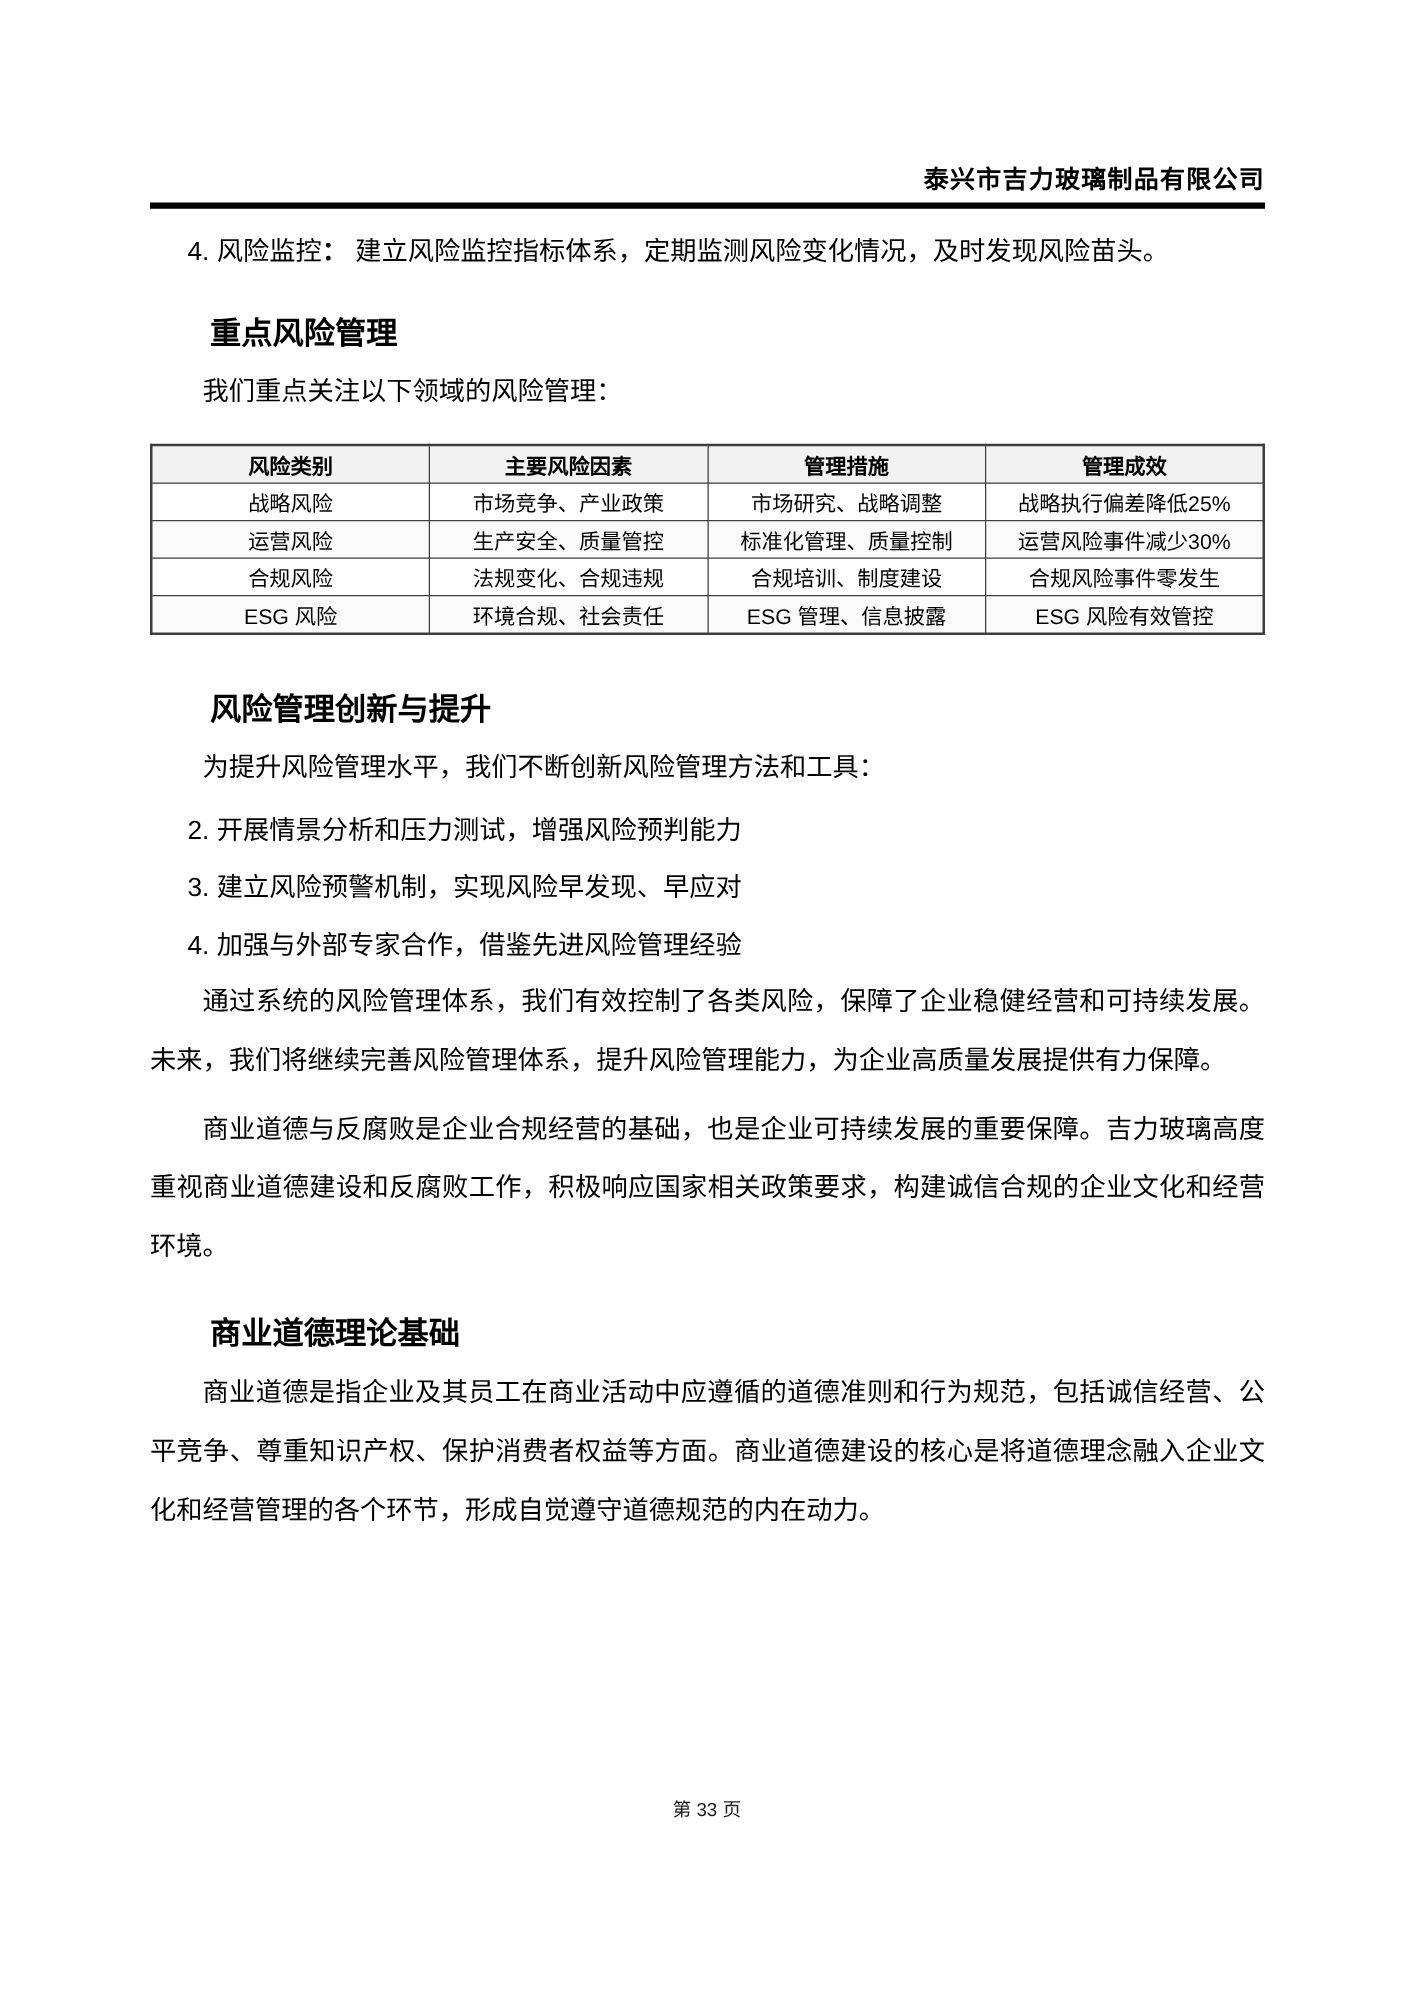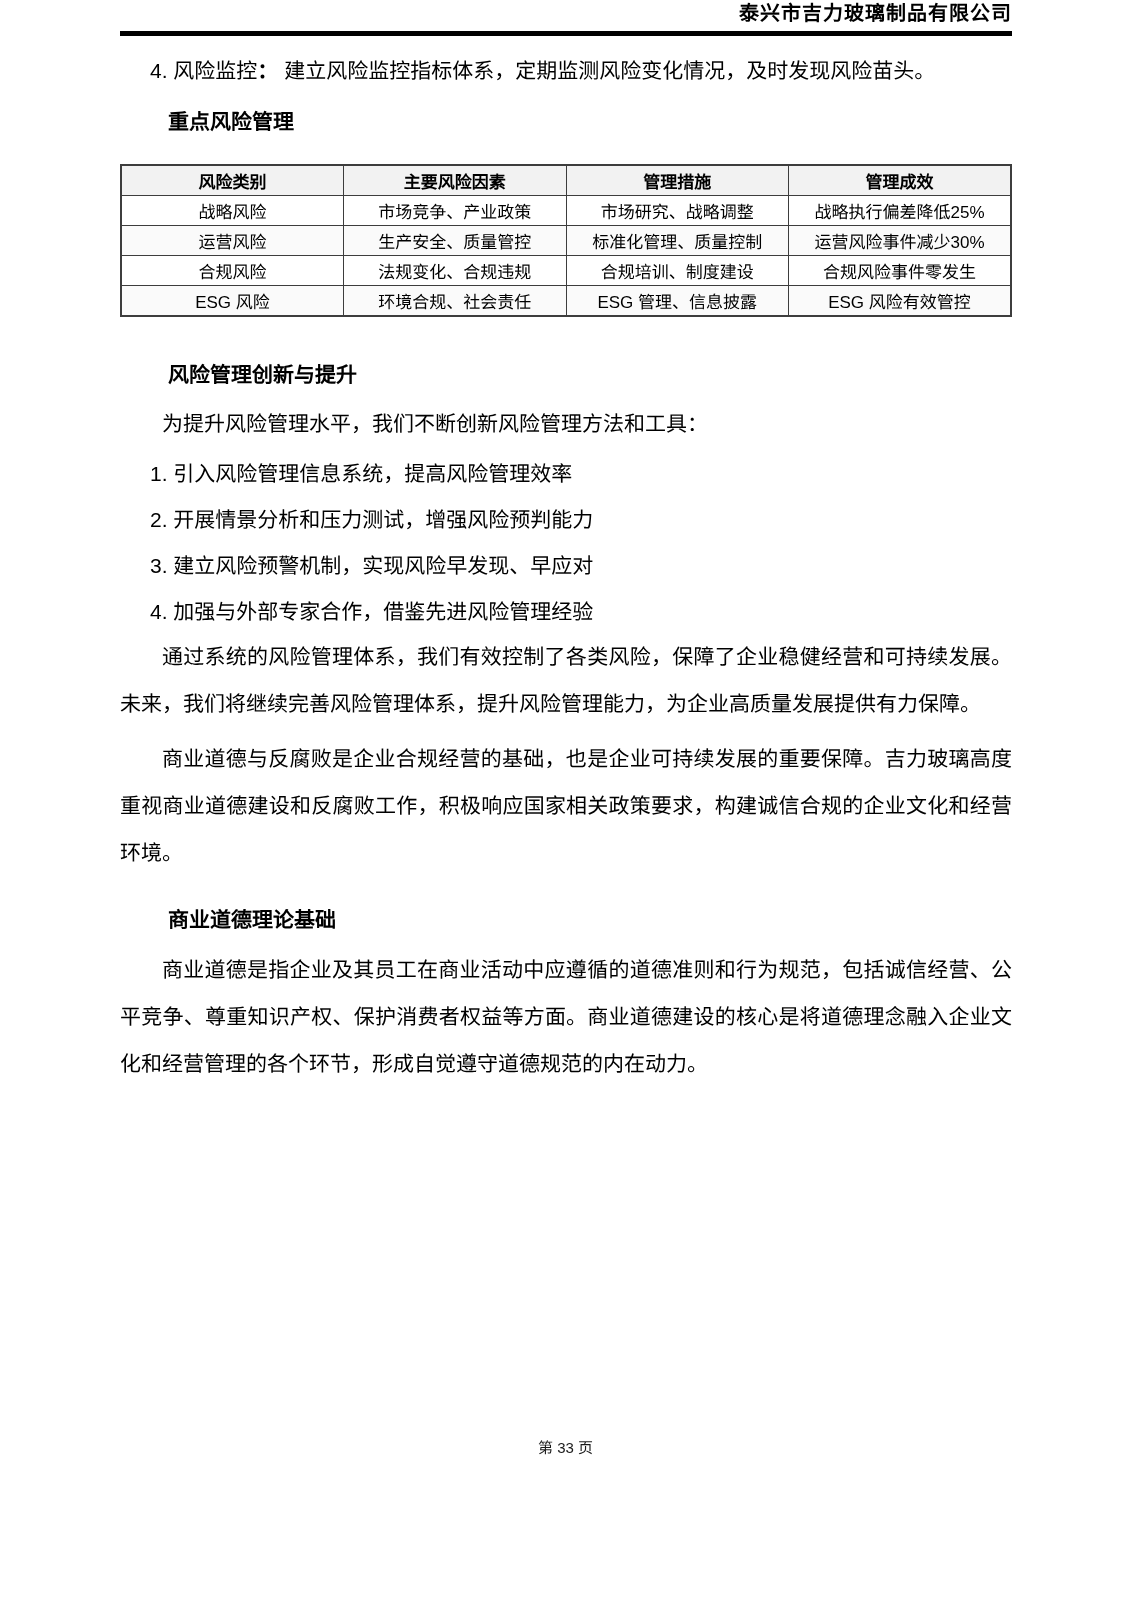--- a/index.html
+++ b/index.html
@@ -17,20 +17,21 @@
     position:relative;
     overflow:hidden;
   }
   .page{
     padding:0 119px 0 120px;
     position:relative;
     height:100%;
   }
   
   .doc-header{
+    padding-top:131px;
     text-align:right;
     font-size:20px;
     font-weight:bold;
     line-height:26px;
     letter-spacing:1px;
   }
   .header-rule{
     height:5px;
     background:#000;
     margin-top:5px;
@@ -40,25 +41,24 @@
     margin-top:21px;
     padding-left:30px;
     font-size:21px;
     line-height:27px;
   }
   .def-item .num{font-weight:normal;}
   .def-item .lbl{font-weight:normal;}
   .def-item .colon{font-weight:bold;}
   
   .sub-heading{
-    font-size:21px;
+    font-size:25px;
     font-weight:bold;
-    margin:24px 0 0 48px;
+    margin:36px 0 0 48px;
     line-height:32px;
-    font-family:Liberation Mono, monospace;
   }
   
   .para{
     font-size:21px;
     line-height:47px;
     text-indent:2em;
     text-align:justify;
     margin:0;
   }
   .para.intro{margin-top:14px;line-height:34px;}
@@ -121,20 +121,21 @@
   <div class="doc-header">泰兴市吉力玻璃制品有限公司</div>
   <div class="header-rule"></div>
 
   <div class="def-item">
     <span class="num">4.</span>
     <span class="lbl">风险监控</span><span class="colon">：</span>
     <span class="txt">建立风险监控指标体系，定期监测风险变化情况，及时发现风险苗头。</span>
   </div>
 
   <h3 class="sub-heading">重点风险管理</h3>
+  <p class="para intro">我们重点关注以下领域的风险管理：</p>
 
   <table class="risk-table">
     <thead>
       <tr>
         <th>风险类别</th>
         <th>主要风险因素</th>
         <th>管理措施</th>
         <th>管理成效</th>
       </tr>
     </thead>
@@ -163,24 +164,20 @@
         <td>ESG 管理、信息披露</td>
         <td>ESG 风险有效管控</td>
       </tr>
     </tbody>
   </table>
 
   <h3 class="sub-heading mt-lg">风险管理创新与提升</h3>
   <p class="para intro">为提升风险管理水平，我们不断创新风险管理方法和工具：</p>
 
   <div class="ol-item">
-    <span class="num">1.</span>
-    <span class="txt">引入风险管理信息系统，提高风险管理效率</span>
-  </div>
-  <div class="ol-item">
     <span class="num">2.</span>
     <span class="txt">开展情景分析和压力测试，增强风险预判能力</span>
   </div>
   <div class="ol-item">
     <span class="num">3.</span>
     <span class="txt">建立风险预警机制，实现风险早发现、早应对</span>
   </div>
   <div class="ol-item">
     <span class="num">4.</span>
     <span class="txt">加强与外部专家合作，借鉴先进风险管理经验</span>

